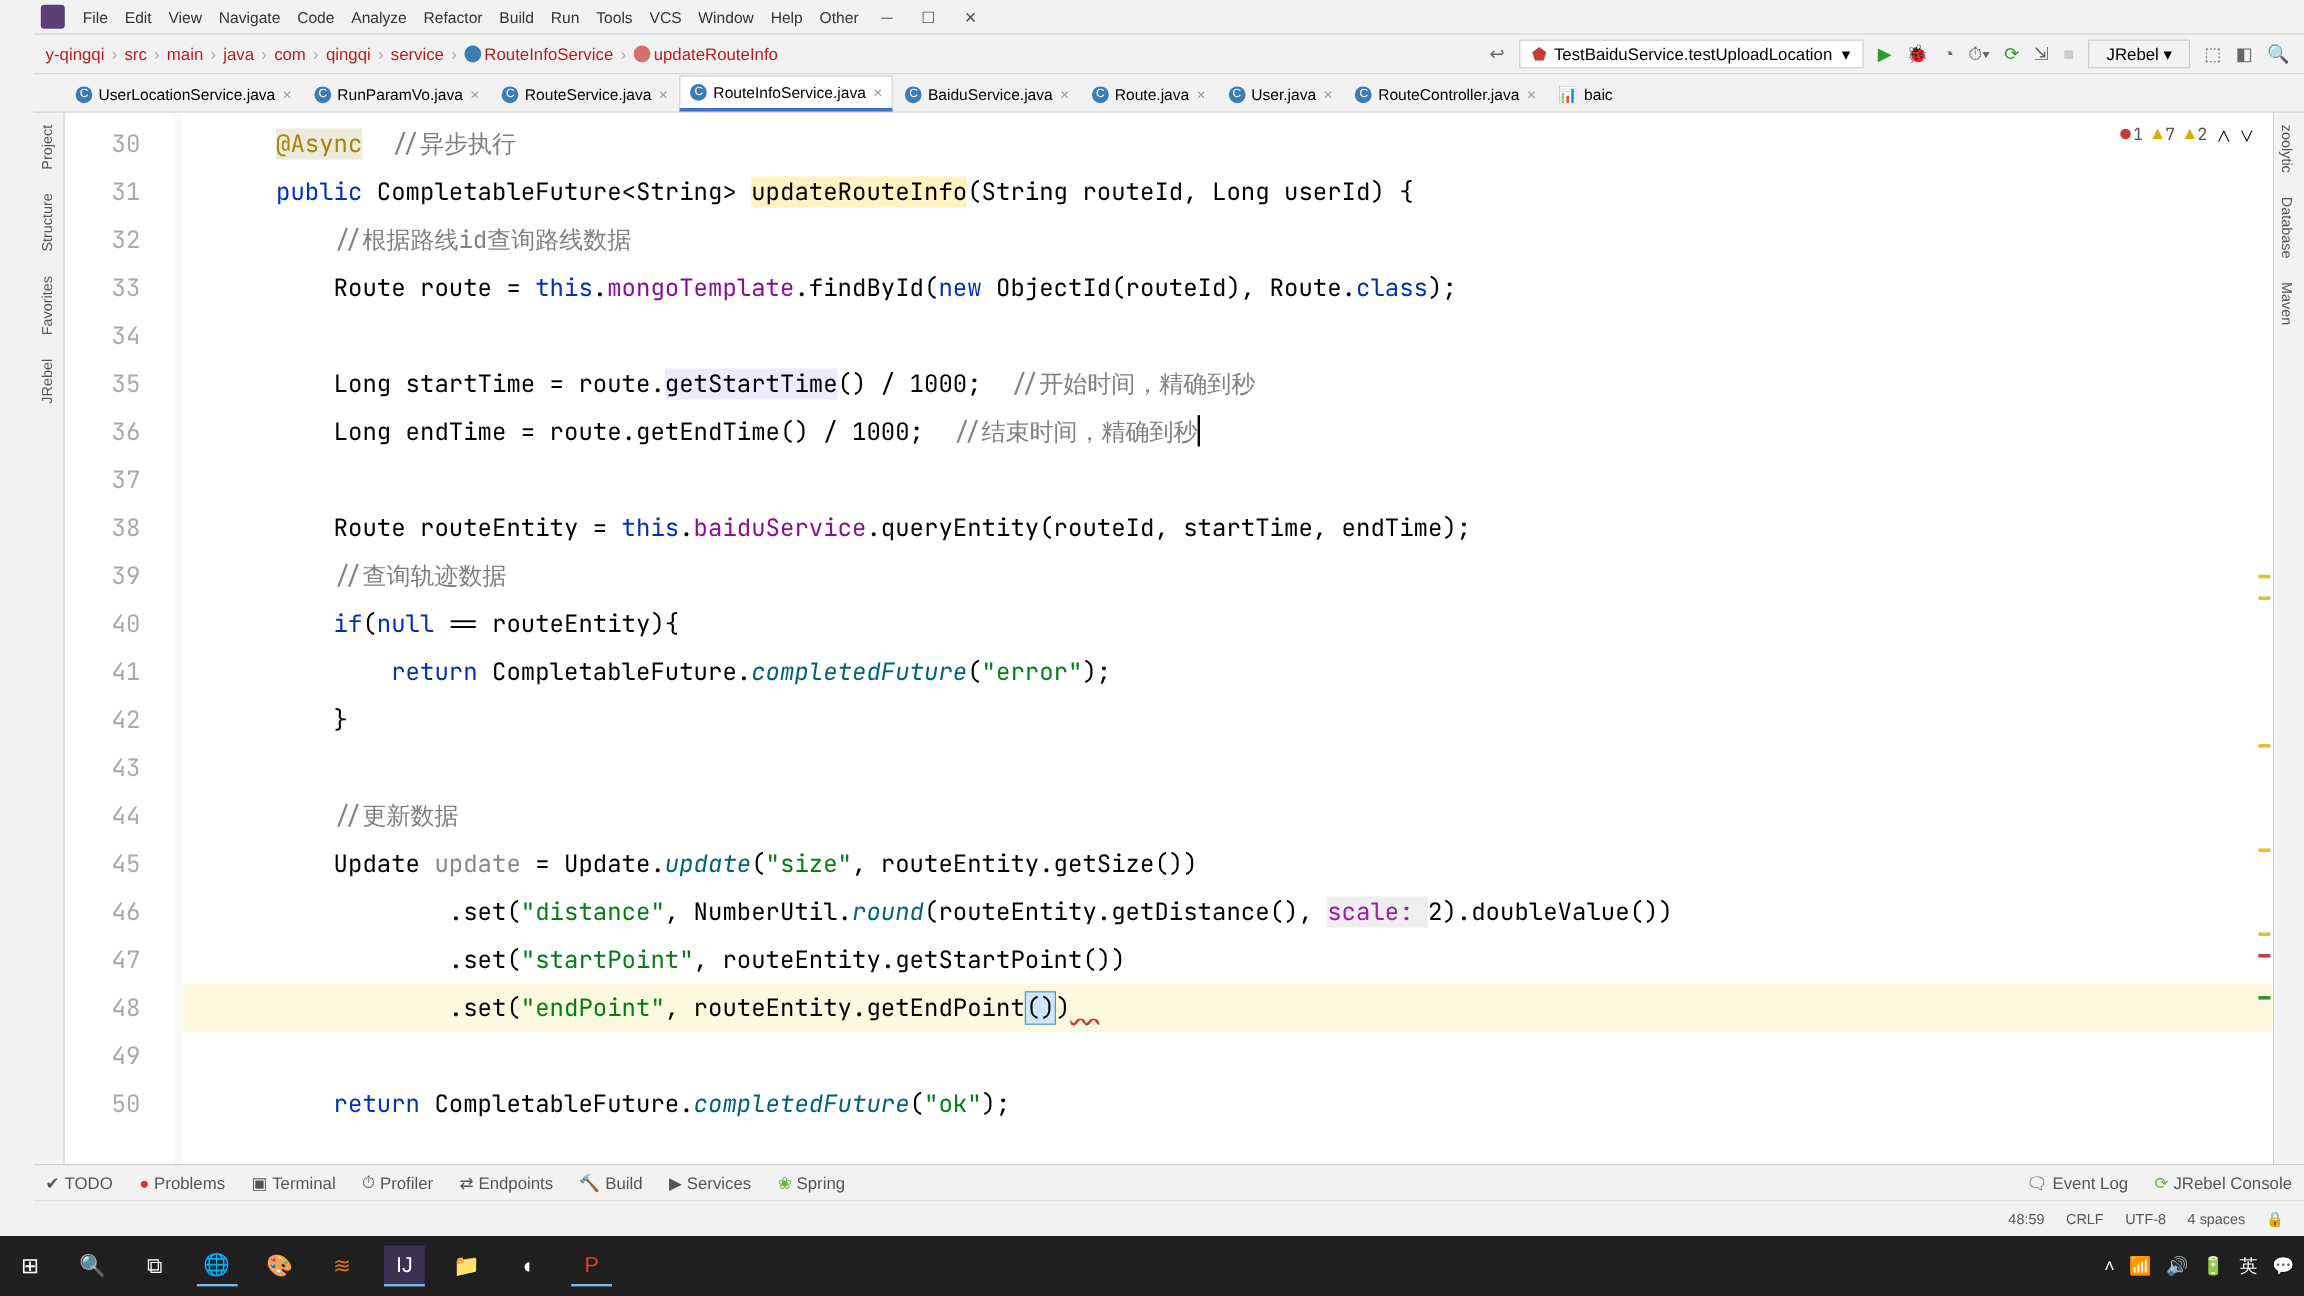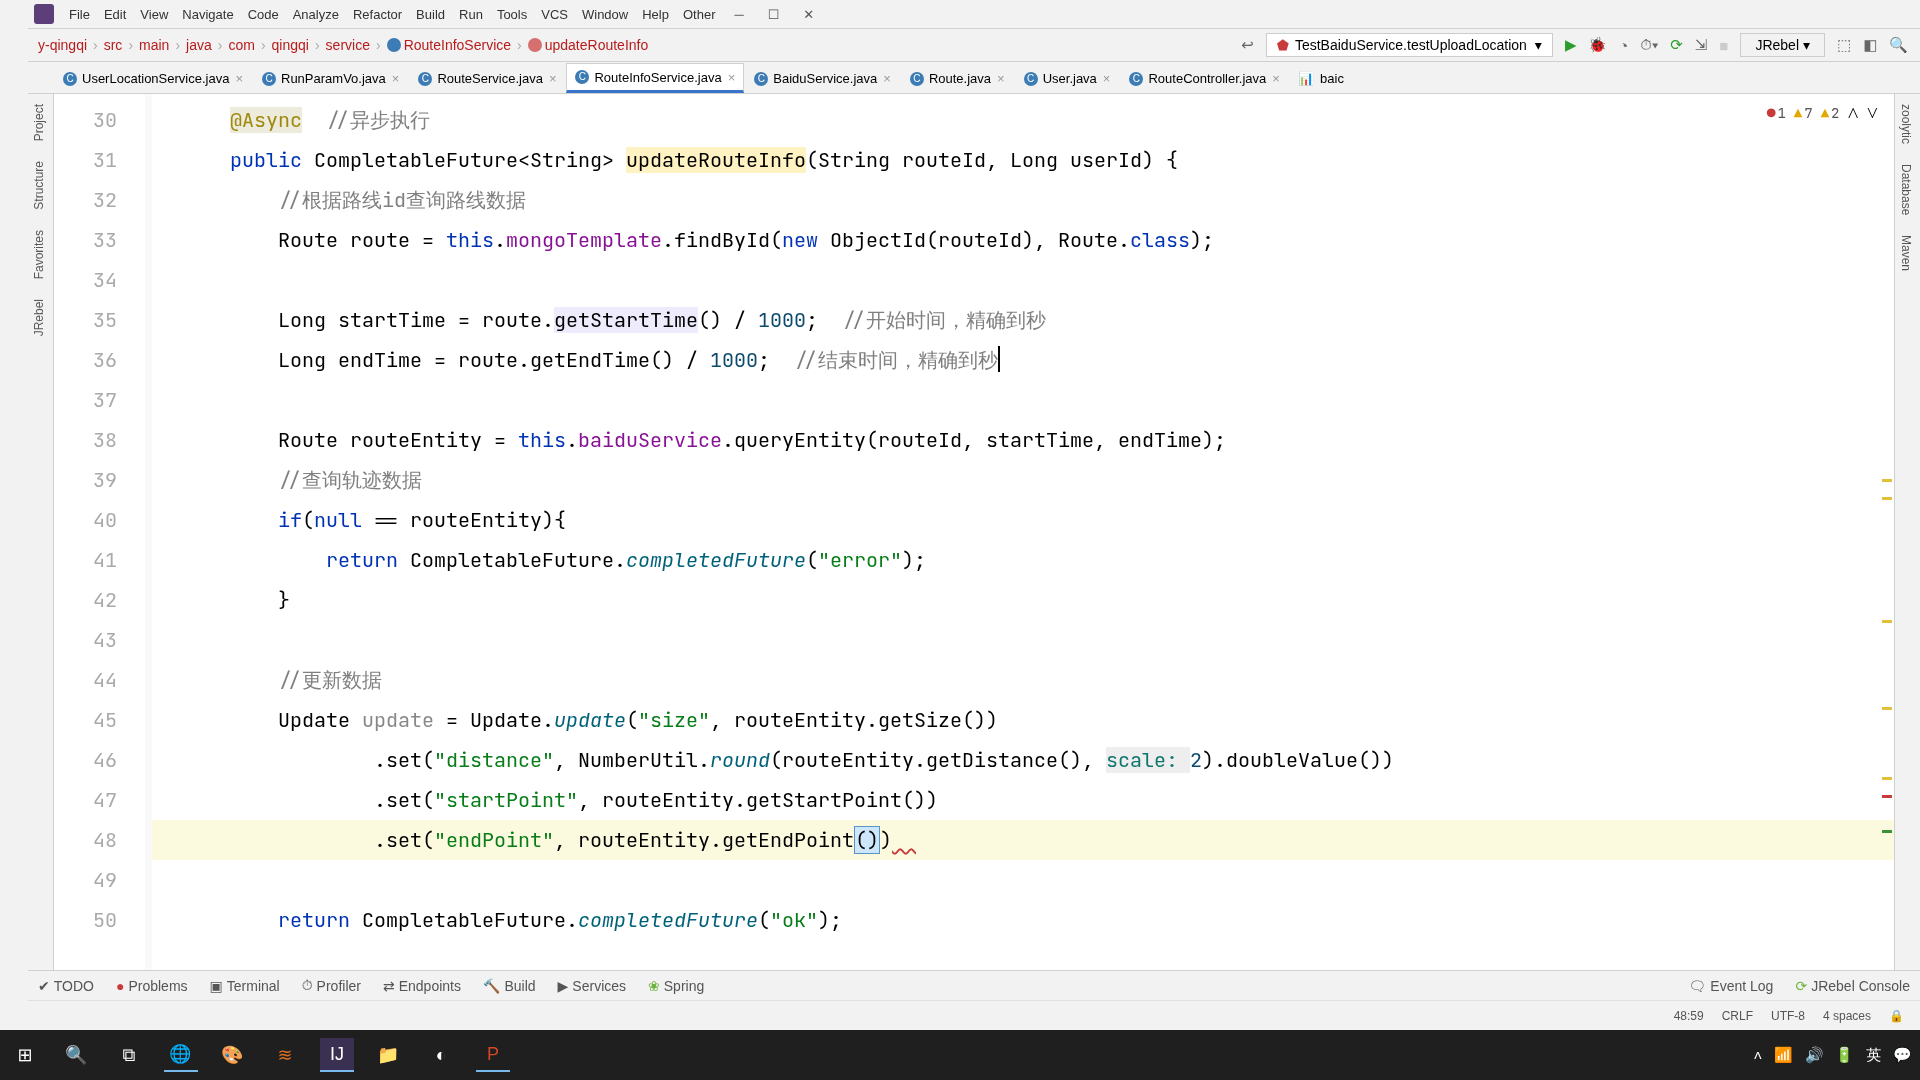--- a/index.html
+++ b/index.html
@@ -43,21 +43,21 @@
 .gutter { width: 98px; text-align: right; color: #aaa; padding-top: 6px; border-right: 7px solid #f9f9f9; }
 .gutter .ln { height: 40px; line-height: 40px; padding-right: 28px; }
 .codearea { flex: 1; padding-top: 6px; overflow: hidden; position: relative; }
 .codeline { height: 40px; line-height: 40px; white-space: pre; padding-left: 30px; }
 .line-hl { background: #fcfade; }
 
 
 .kw { color: #0033b3; }
 .ann { color: #9e880d; background: #edebdc; }
 .com { color: #808080; }
-.num { color: #0c4a6e; text-align: right; }
+.num { color: #000000; text-align: right; }
 .str { color: #067d17; }
 .fld { color: #871094; }
 .mth-i { color: #00627a; font-style: italic; }
 .hl-usage { background: #edebfc; }
 .hl-name { background: #fff2c3; }
 .cursor-box { background: #cde6fa; border: 1px solid #5894c7; }
 .err { text-decoration: wavy underline #c93a3a; }
 
 
 .inspections { position: absolute; right: 16px; top: 6px; display: flex; gap: 8px; align-items: center; }
@@ -255,21 +255,21 @@
 <div class="codeline">        <span>Long endTime = route.getEndTime() / </span><span class="num">1000</span><span>;  </span><span class="com">//结束时间，精确到秒</span><span style="border-left:2px solid #000;height:26px;display:inline-block;vertical-align:-5px"></span></div>
 <div class="codeline"> </div>
 <div class="codeline">        <span>Route routeEntity = </span><span class="kw">this</span><span>.</span><span class="fld">baiduService</span><span>.queryEntity(routeId, startTime, endTime);</span></div>
 <div class="codeline">        <span class="com">//查询轨迹数据</span></div>
 <div class="codeline">        <span class="kw">if</span><span>(</span><span class="kw">null</span><span> == routeEntity){</span></div>
 <div class="codeline">            <span class="kw">return</span><span> CompletableFuture.</span><span class="mth-i">completedFuture</span><span>(</span><span class="str">"error"</span><span>);</span></div>
 <div class="codeline">        <span>}</span></div>
 <div class="codeline"> </div>
 <div class="codeline">        <span class="com">//更新数据</span></div>
 <div class="codeline">        <span>Update </span><span style="color:#888">update</span><span> = Update.</span><span class="mth-i">update</span><span>(</span><span class="str">"size"</span><span>, routeEntity.getSize())</span></div>
-<div class="codeline">                <span>.set(</span><span class="str">"distance"</span><span>, NumberUtil.</span><span class="mth-i">round</span><span>(routeEntity.getDistance(), </span><span style="background:#eee;color:#0f766e">scale: </span><span class="num">2</span><span>).doubleValue())</span></div>
+<div class="codeline">                <span>.set(</span><span class="str">"distance"</span><span>, NumberUtil.</span><span class="mth-i">round</span><span>(routeEntity.getDistance(), </span><span style="background:#eee;color:#a21caf">scale: </span><span class="num">2</span><span>).doubleValue())</span></div>
 <div class="codeline">                <span>.set(</span><span class="str">"startPoint"</span><span>, routeEntity.getStartPoint())</span></div>
 <div class="codeline line-hl">                <span>.set(</span><span class="str">"endPoint"</span><span>, routeEntity.getEndPoint</span><span class="cursor-box">()</span><span>)</span><span class="err">  </span></div>
 <div class="codeline"> </div>
 <div class="codeline">        <span class="kw">return</span><span> CompletableFuture.</span><span class="mth-i">completedFuture</span><span>(</span><span class="str">"ok"</span><span>);</span></div>
 
     <div class="markers">
       <div class="mark y" style="top:44%"></div>
       <div class="mark y" style="top:46%"></div>
       <div class="mark y" style="top:60%"></div>
       <div class="mark y" style="top:70%"></div>

